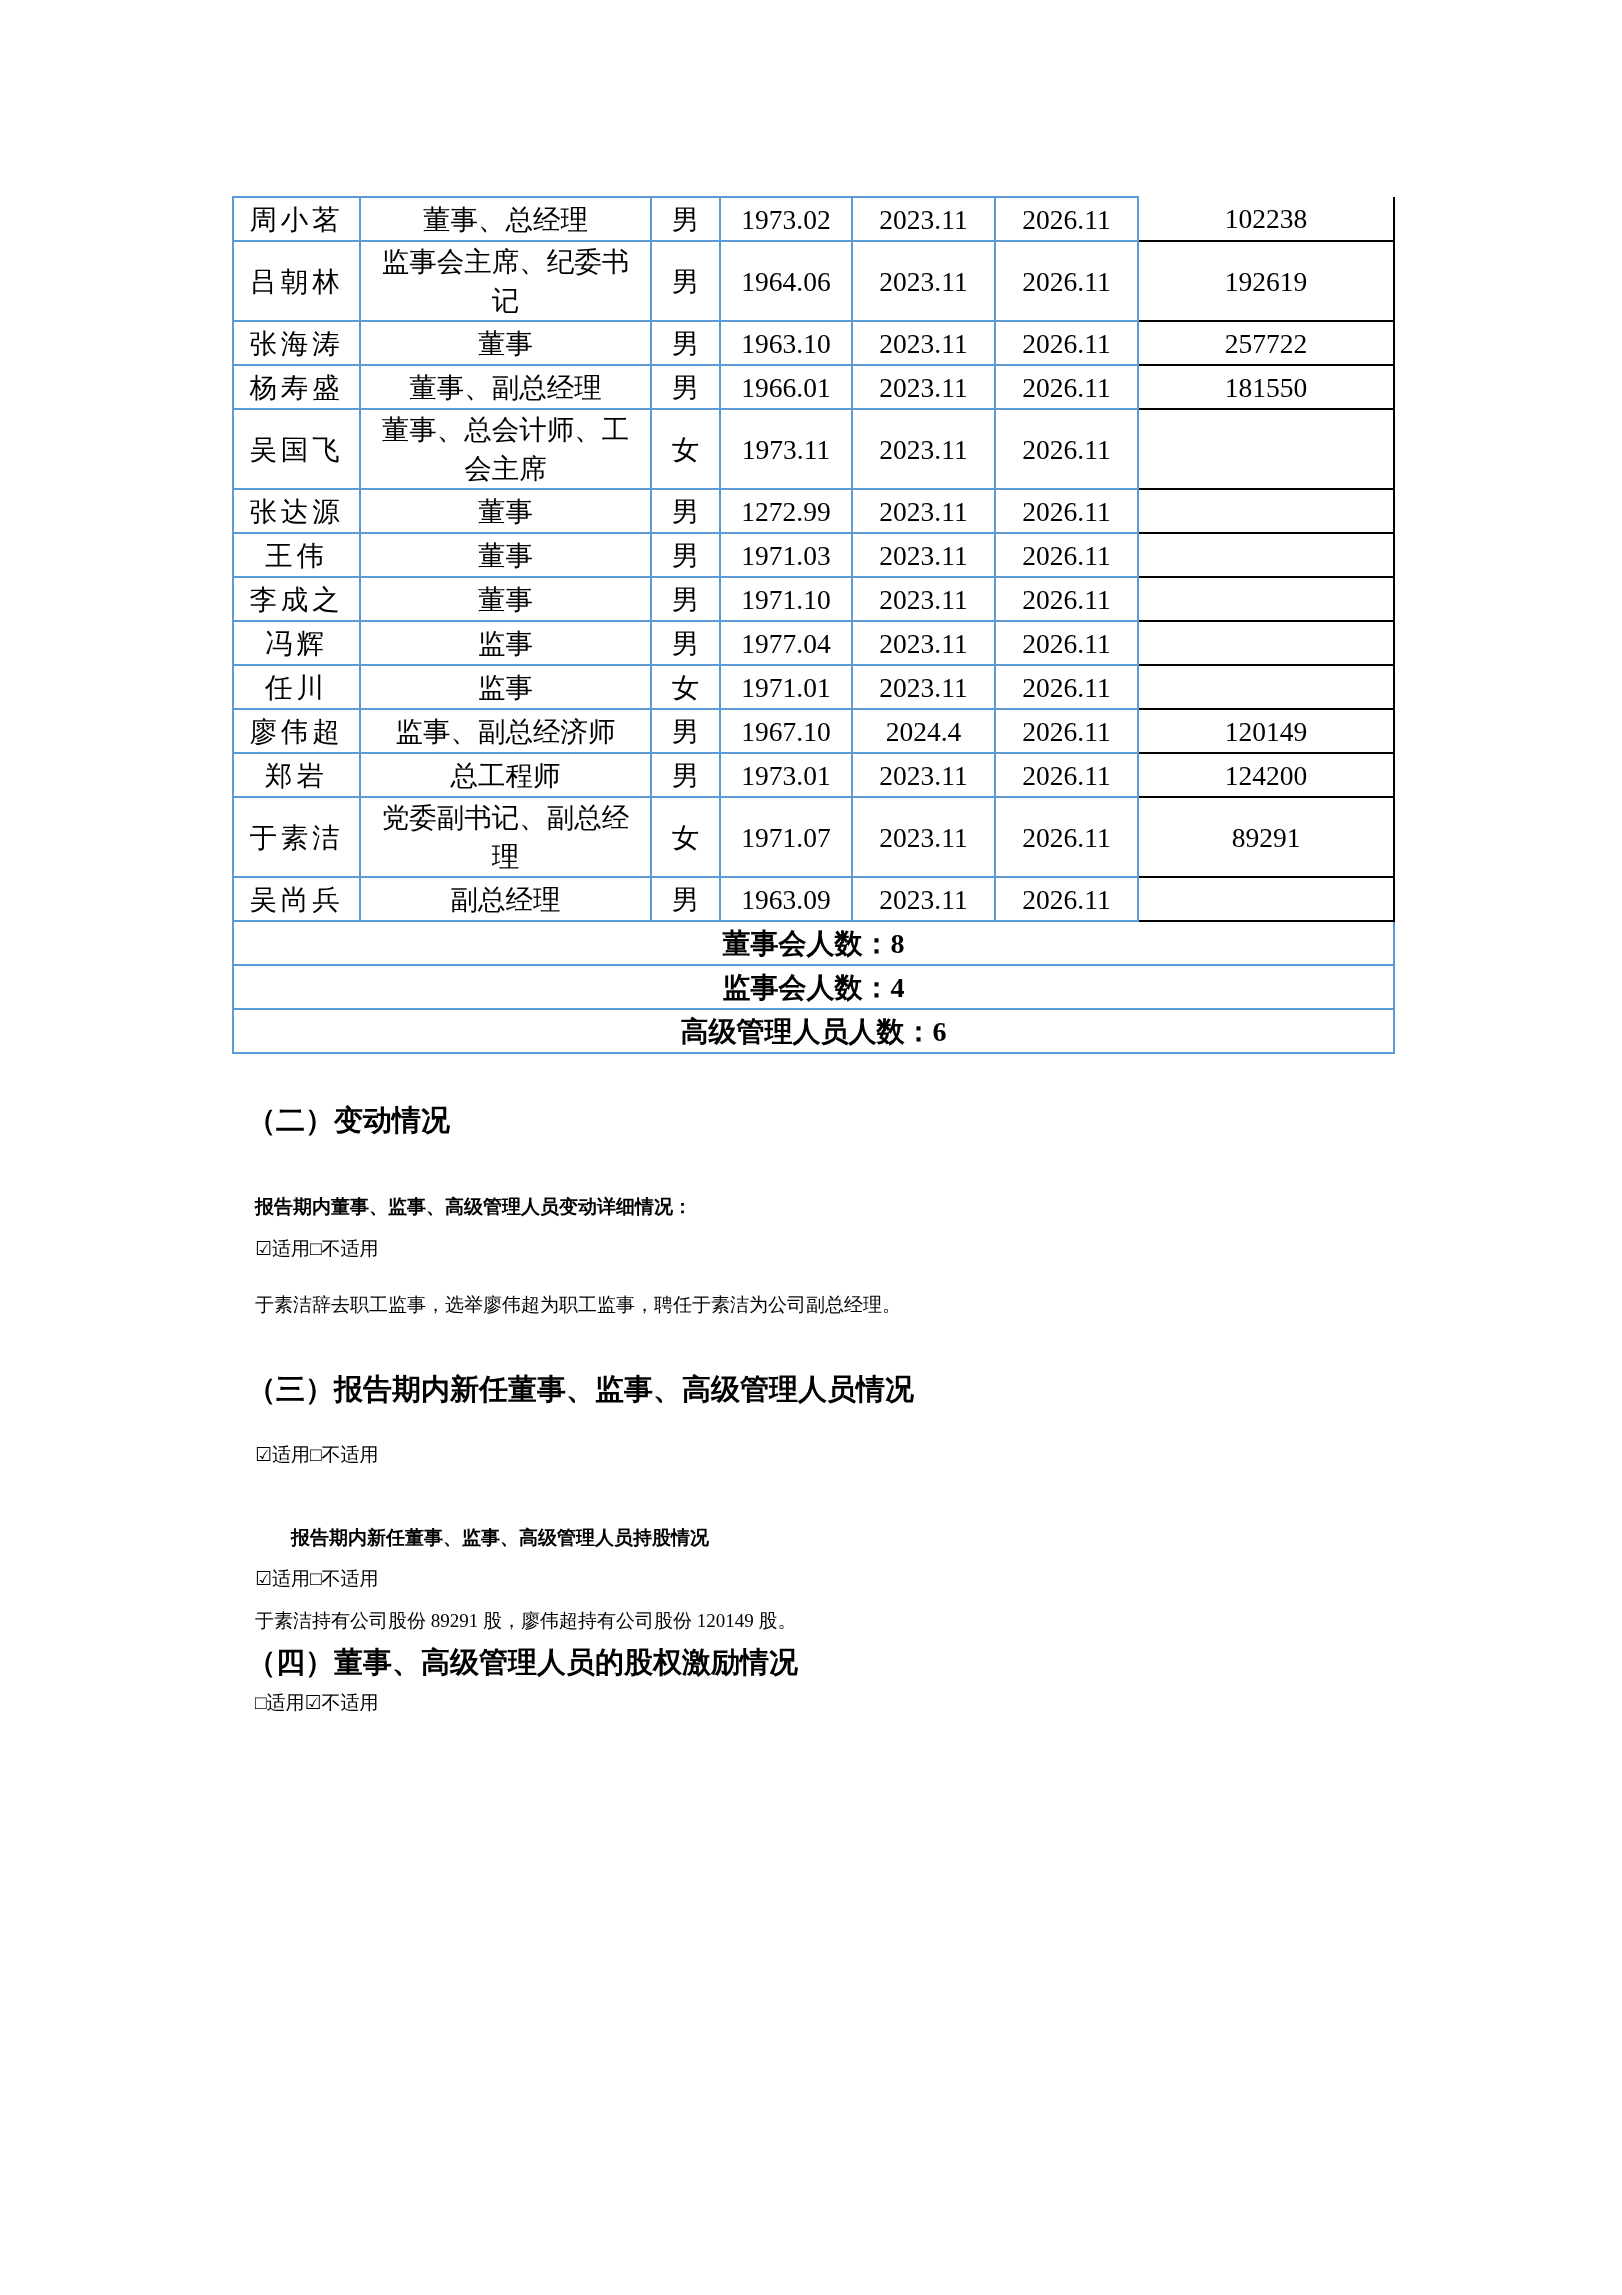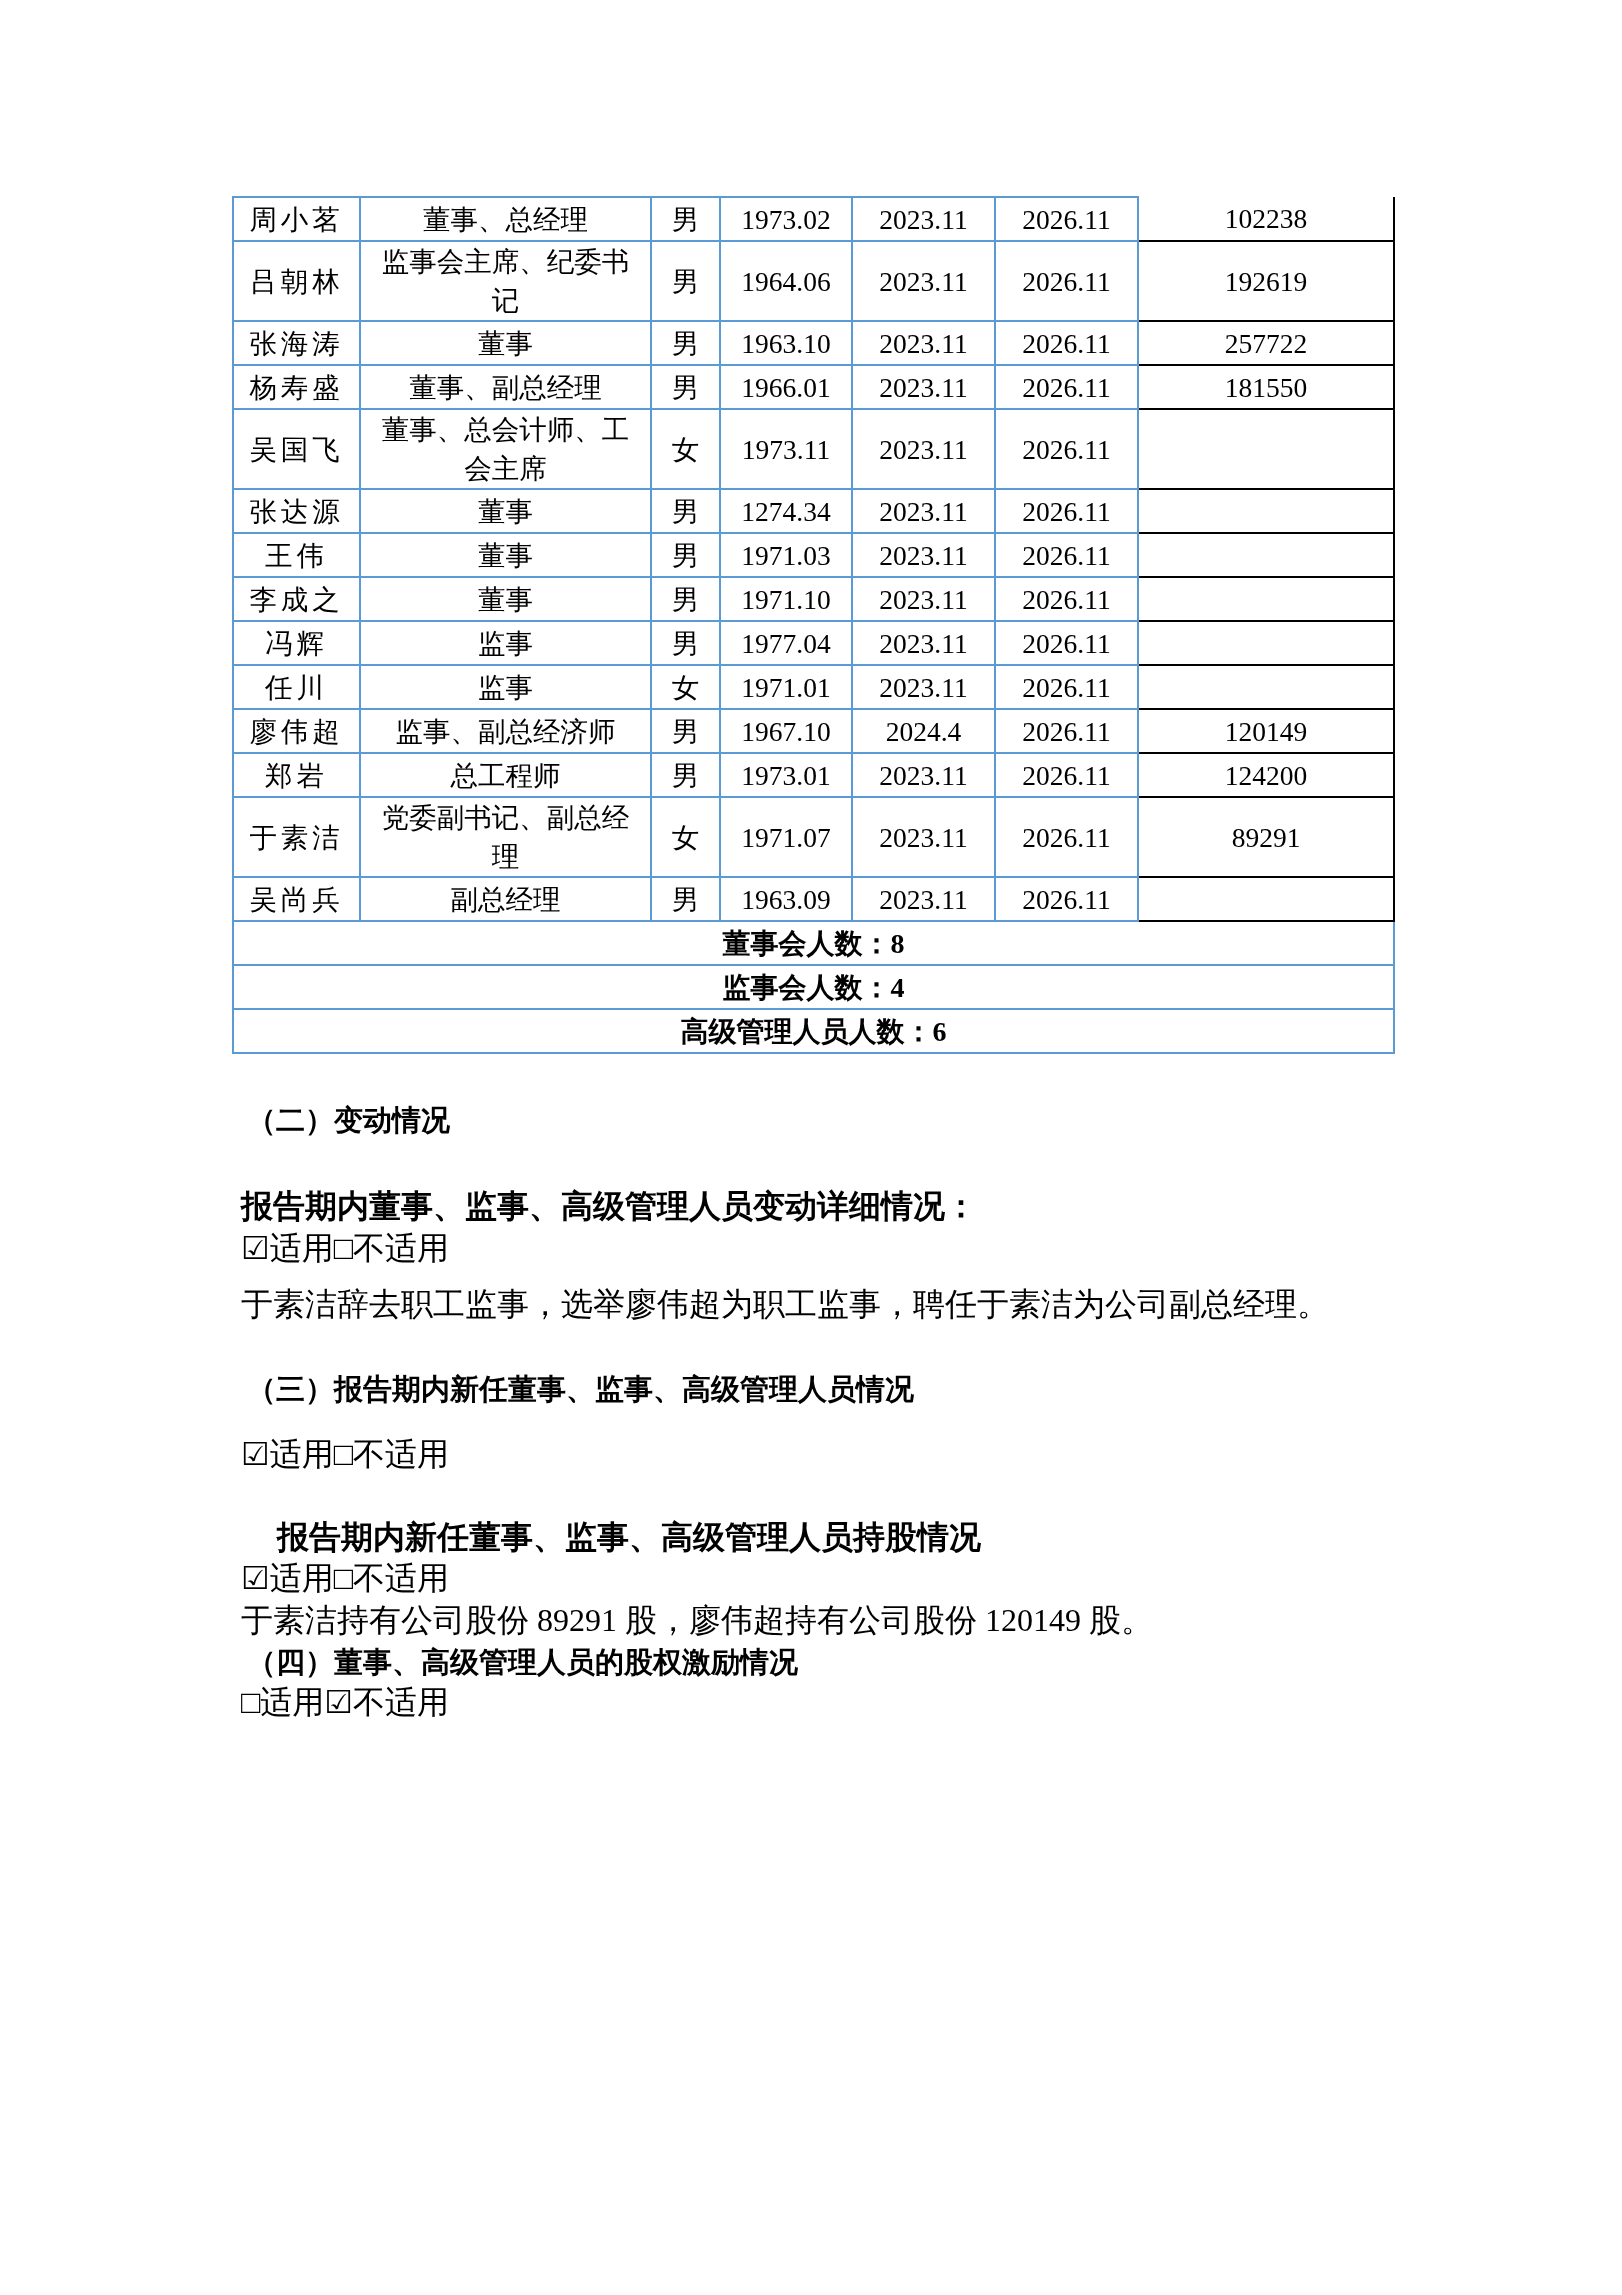--- a/index.html
+++ b/index.html
@@ -36,22 +36,22 @@
   table.officers tr.r-d{height:69px;}
   table.officers tr.sum{height:44px;}
   table.officers td.sum-cell{
     border:2px solid #5B9BD5;
     font-weight:bold;
     font-size:28px;
   }
   
   .tb{
     position:absolute;
-    left:241px;
-    font-size:32px;
+    left:255px;
+    font-size:19px;
     line-height:41px;
     white-space:nowrap;
   }
   .tb.bold{font-weight:bold;}
   .tb.heading{left:247px;font-weight:bold;font-size:29px;line-height:43px;}
   .y-h2{top:1099px;}
   .y-p1{top:1186px;}
   .y-p2{top:1228px;}
   .y-p3{top:1284px;}
   .y-h3{top:1368px;}
@@ -132,21 +132,21 @@
           <td class="cell-gender">女</td>
           <td class="cell-birth">1973.11</td>
           <td class="cell-term-start">2023.11</td>
           <td class="cell-term-end">2026.11</td>
           <td class="cell-shares"></td>
         </tr>
         <tr class="r-s">
           <td class="cell-name">张达源</td>
           <td class="cell-position">董事</td>
           <td class="cell-gender">男</td>
-          <td class="cell-birth">1274.34</td>
+          <td class="cell-birth">1272.99</td>
           <td class="cell-term-start">2023.11</td>
           <td class="cell-term-end">2026.11</td>
           <td class="cell-shares"></td>
         </tr>
         <tr class="r-s">
           <td class="cell-name">王伟</td>
           <td class="cell-position">董事</td>
           <td class="cell-gender">男</td>
           <td class="cell-birth">1971.03</td>
           <td class="cell-term-start">2023.11</td>

